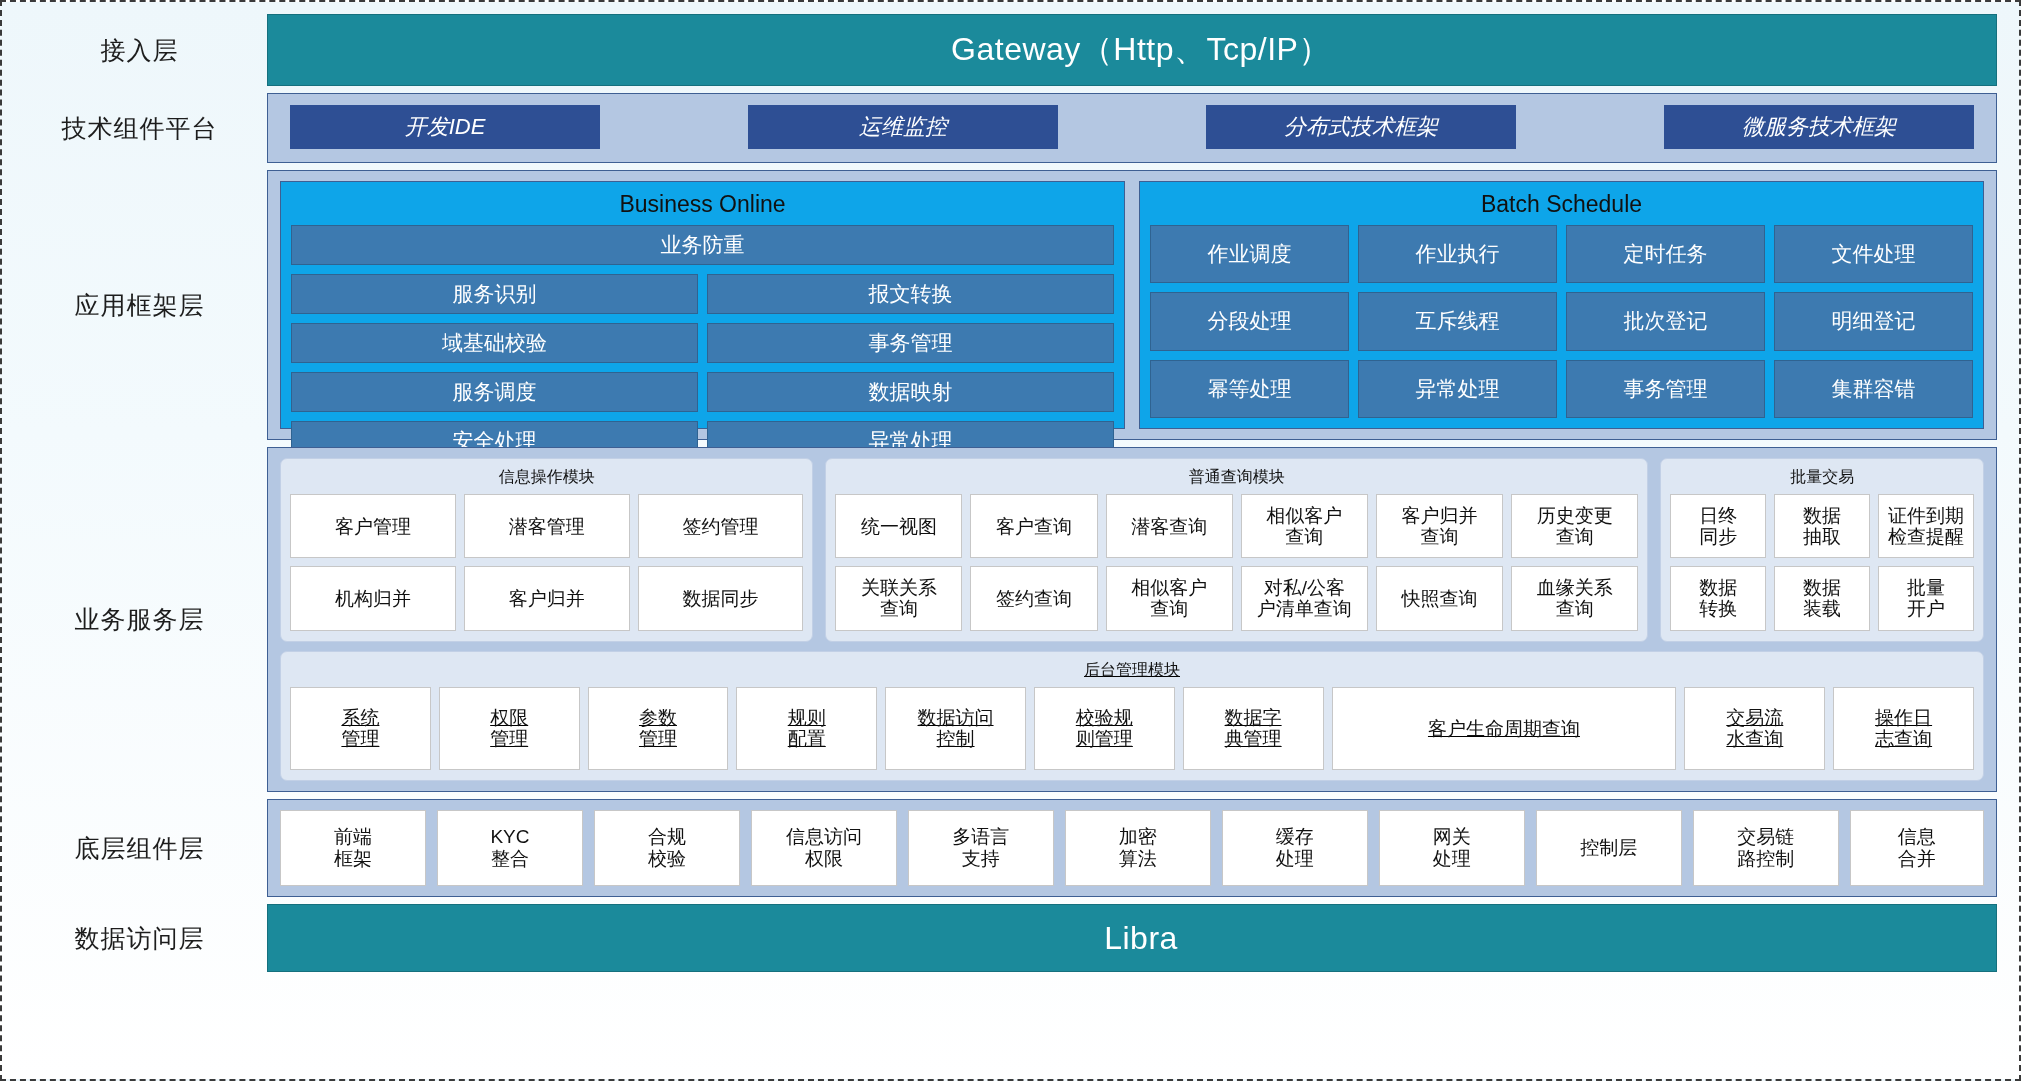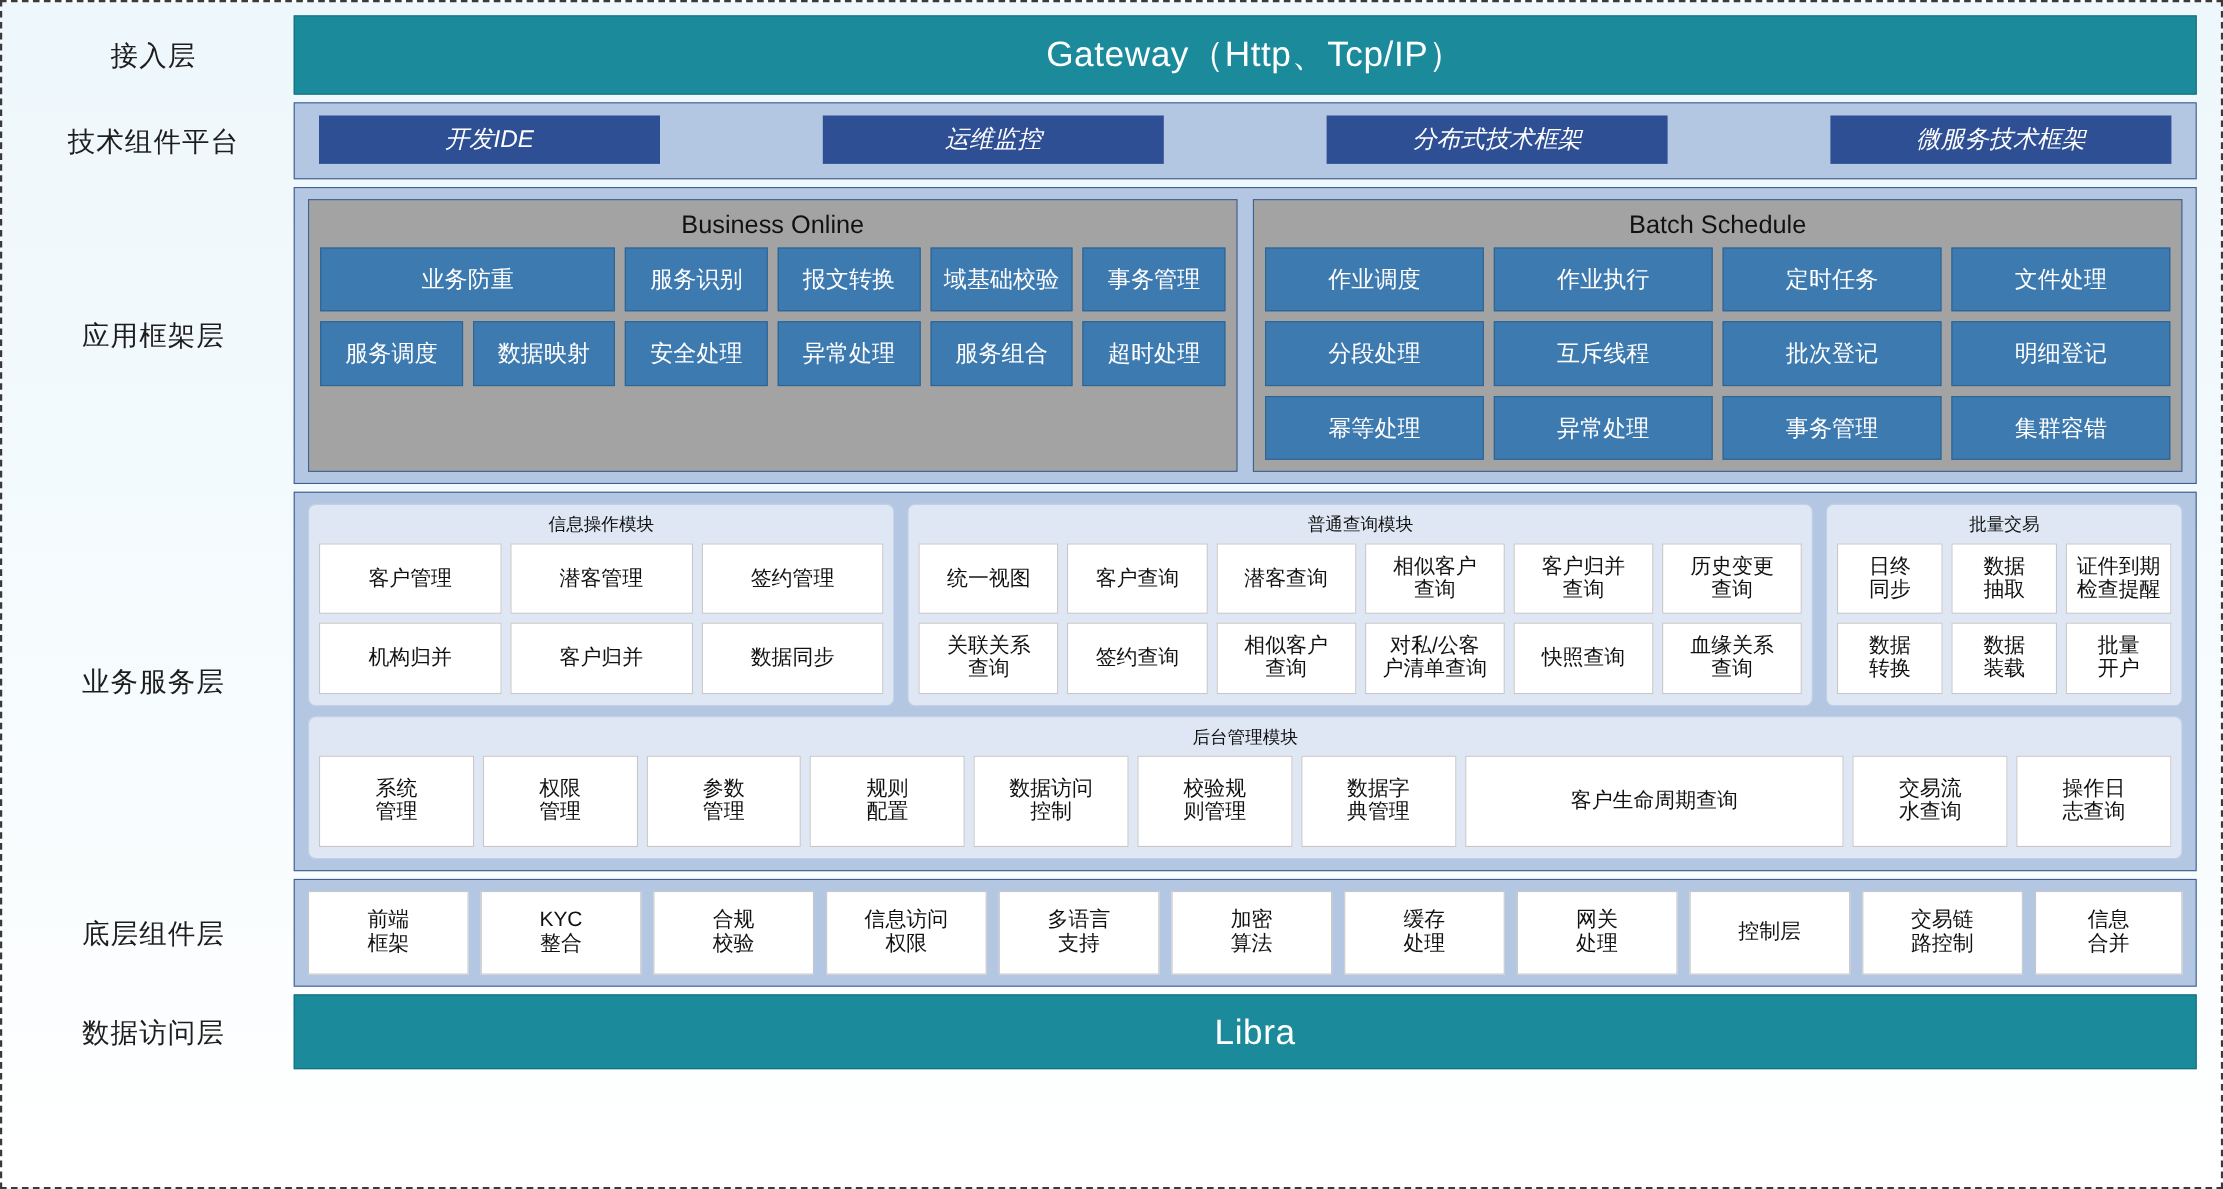--- a/index.html
+++ b/index.html
@@ -46,21 +46,21 @@
   .row-libra   { height: 68px; }
 
   
   .panel {
     background: #b4c7e2;
     border: 1px solid #3e5f93;
     padding: 10px 12px;
     height: 100%;
   }
   .panel-inner {
-    background: #a3a3a3;
+    background: #0ea5e9;
     border: 1px solid #3e5f93;
     padding: 8px 10px 10px 10px;
   }
   .panel-white {
     background: #dee7f3;
     border: 1px solid #c2d0e6;
     border-radius: 7px;
     padding: 6px 9px 9px 9px;
   }
 
@@ -86,28 +86,28 @@
   }
   .blue-grid { display: grid; gap: 9px; flex: 1; }
   .blue-chip {
     background: #3d7ab0;
     border: 1px solid #2f6391;
     color: #fff;
     font-size: 21px;
     display: flex; align-items: center; justify-content: center;
     min-height: 40px;
   }
-  .bo-grid { grid-template-columns: repeat(6, 1fr); grid-template-rows: repeat(3,1fr); }
+  .bo-grid { grid-template-columns: repeat(2, 1fr); grid-template-rows: repeat(3,1fr); }
   .bo-wide { grid-column: span 2; }
   .bs-grid { grid-template-columns: repeat(4, 1fr); grid-template-rows: repeat(3,1fr); }
 
   
   .row-biz { height: 345px; }
   .biz-top { display: flex; gap: 12px; flex: 1.62; min-height: 0; }
-  .biz-bot { flex: 1; min-height: 0; }
+  .biz-bot { flex: 1; min-height: 0; text-decoration: underline; }
   .mod-title { text-align:center; font-size: 16px; color:#111; padding: 2px 0 6px 0; }
   .wgrid { display: grid; gap: 8px; }
   .wcell {
     background: #ffffff;
     border: 1px solid #c7c7c7;
     color: #111;
     font-size: 19px;
     line-height: 1.12;
     text-align: center;
     display: flex; align-items: center; justify-content: center;

